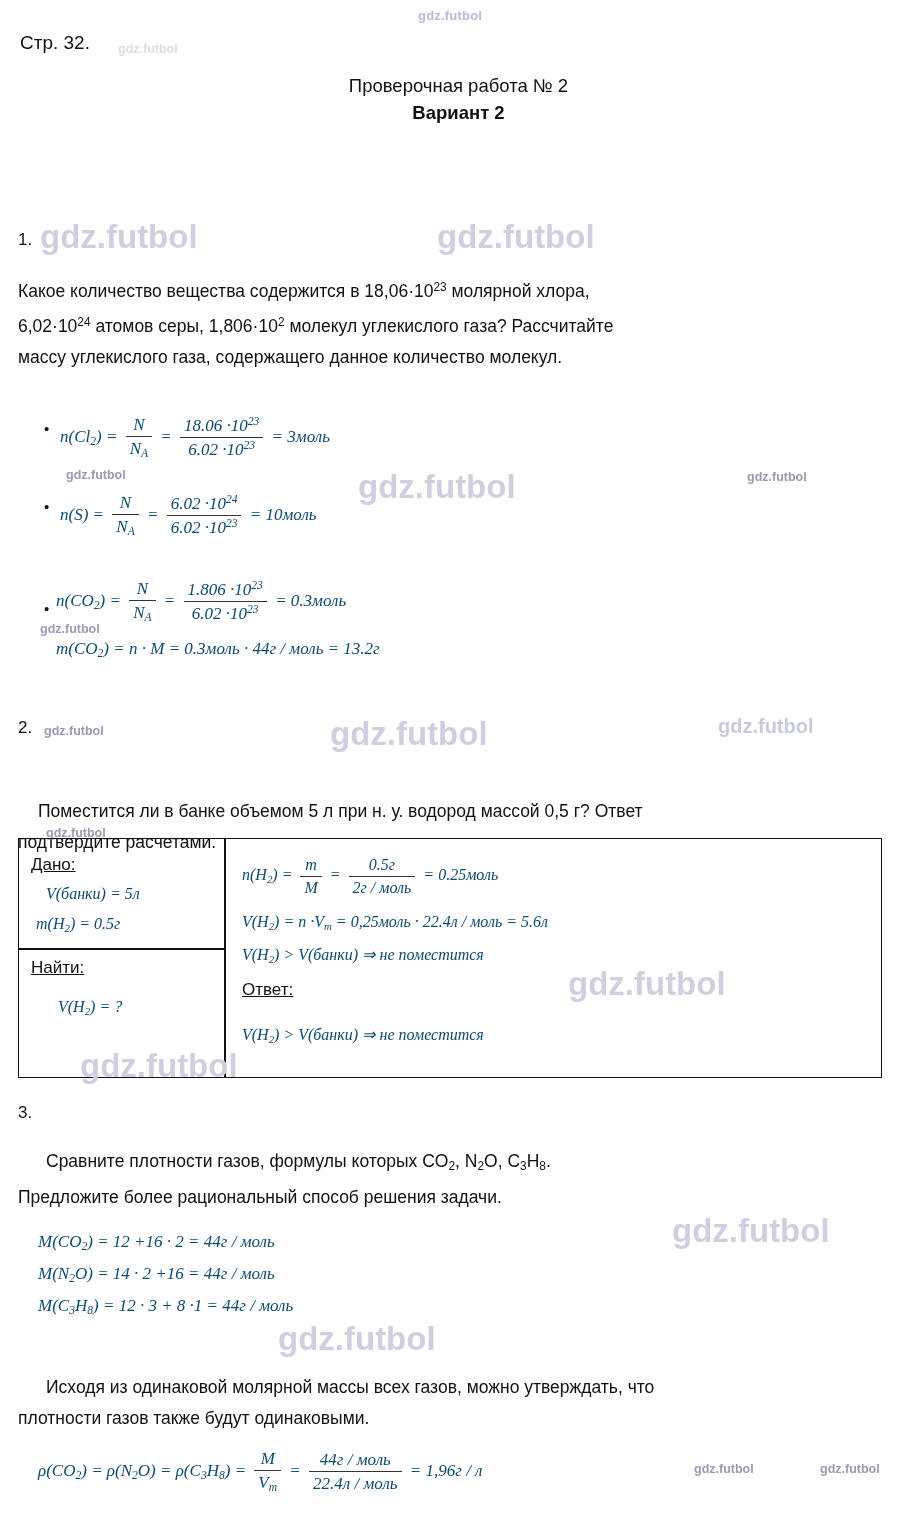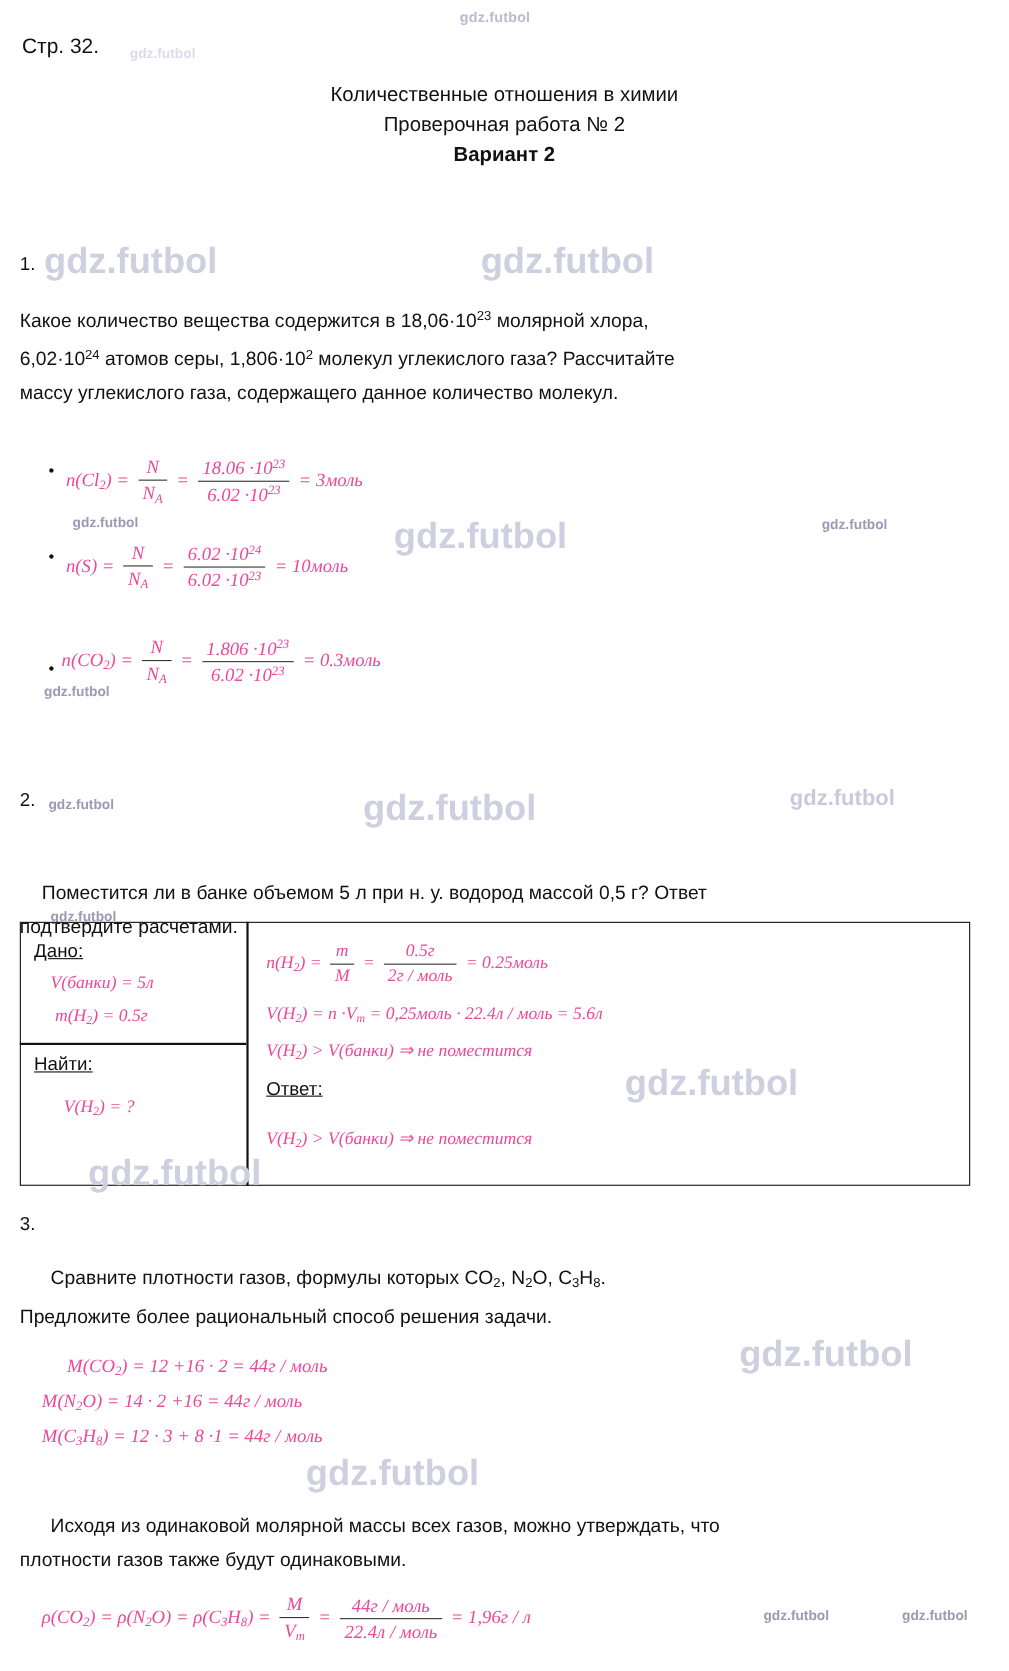--- a/index.html
+++ b/index.html
@@ -79,21 +79,21 @@
     position: absolute;
     font-size: 17.5px;
     line-height: 31px;
     color: #111;
     text-align: justify;
   }
   .math {
     position: absolute;
     font-family: "Liberation Serif", serif;
     font-style: italic;
-    color: #ec4899;
+    color: #0c4a6e;
     white-space: nowrap;
   }
   .frac {
     display: inline-block;
     vertical-align: middle;
     text-align: center;
     margin: 0 4px;
   }
   .frac .num {
     display: block;
@@ -140,21 +140,20 @@
 <body>
 
 <div class="page">
 
   <div class="wm wm-top" style="left:418px; top:8px;">gdz.futbol</div>
 
   <div class="page-num">Стр. 32.</div>
   <div class="wm wm-small" style="left:118px; top:42px; color:#dcdce8;">gdz.futbol</div>
 
   <div class="title-block">
-    <div class="title-line">Количественные отношения в химии</div>
     <div class="title-line">Проверочная работа № 2</div>
     <div class="title-line bold">Вариант 2</div>
   </div>
 
   <div class="qnum" style="left:18px; top:230px;">1.</div>
 
   <div class="wm wm-big" style="left:40px; top:218px;">gdz.futbol</div>
   <div class="wm wm-big" style="left:437px; top:218px;">gdz.futbol</div>
 
   <div class="qtext" style="left:18px; top:272px; width:862px;">
@@ -207,40 +206,43 @@
     <span>=</span>
     <span class="frac">
       <span class="num"><span>1.806 ·10</span><sup>23</sup></span>
       <span class="den"><span>6.02 ·10</span><sup>23</sup></span>
     </span>
     <span>= 0.3моль</span>
   </div>
 
   <div class="wm wm-small" style="left:40px; top:622px;">gdz.futbol</div>
 
+  <div class="math" style="left:56px; top:639px; font-size:17px;">
+    <span>m(CO</span><sub>2</sub><span>) = n · M = 0.3моль · 44г / моль = 13.2г</span>
+  </div>
 
   <div class="qnum" style="left:18px; top:718px;">2.</div>
   <div class="wm wm-small" style="left:44px; top:724px;">gdz.futbol</div>
   <div class="wm wm-big" style="left:330px; top:715px;">gdz.futbol</div>
   <div class="wm wm-mid" style="left:718px; top:715px;">gdz.futbol</div>
 
   <div class="qtext" style="left:38px; top:756px; width:844px; text-align:left;margin-top:40px;">
     <span>Поместится ли в банке объемом 5 л при н. у. водород массой 0,5 г? Ответ</span><br>
     <span style="margin-left:-20px; display:inline-block;">подтвердите расчетами.</span>
   </div>
 
   <div class="wm wm-small" style="left:46px; top:826px;">gdz.futbol</div>
 
   <div class="tbl" style="left:18px; top:838px; width:864px; height:240px;"></div>
   <div class="hr-line" style="left:224px; top:838px; width:1.6px; height:240px;"></div>
   <div class="hr-line" style="left:18px; top:948px; width:206px; height:1.6px;"></div>
 
   <div class="cell-label" style="left:31px; top:855px;">Дано:</div>
   <div class="math" style="left:46px; top:885px; font-size:16px;">V(банки) = 5л</div>
-  <div class="math" style="left:50px; top:915px; font-size:16px;">
+  <div class="math" style="left:36px; top:915px; font-size:16px;">
     <span>m(H</span><sub>2</sub><span>) = 0.5г</span>
   </div>
   <div class="cell-label" style="left:31px; top:958px;">Найти:</div>
   <div class="math" style="left:58px; top:998px; font-size:16px;text-align:right;">
     <span>V(H</span><sub>2</sub><span>) = ?</span>
   </div>
 
   <div class="math" style="left:242px; top:855px; font-size:16px;">
     <span>n(H</span><sub>2</sub><span>) =</span>
     <span class="frac">
@@ -276,21 +278,21 @@
 
   <div class="qtext" style="left:18px; top:1146px; width:864px;">
     <span style="margin-left:28px;">
       <span>Сравните    плотности    газов,    формулы    которых    CO</span><sub>2</sub><span>,    N</span><sub>2</sub><span>O,    C</span><sub>3</sub><span>H</span><sub>8</sub><span>.</span>
     </span><br>
     <span>Предложите более рациональный способ решения задачи.</span>
   </div>
 
   <div class="wm wm-big" style="left:672px; top:1212px;">gdz.futbol</div>
 
-  <div class="math" style="left:38px; top:1232px; font-size:17px;margin-left:23px;">
+  <div class="math" style="left:38px; top:1232px; font-size:17px;">
     <span>M(CO</span><sub>2</sub><span>) = 12 +16 · 2 = 44г / моль</span>
   </div>
   <div class="math" style="left:38px; top:1264px; font-size:17px;">
     <span>M(N</span><sub>2</sub><span>O) = 14 · 2 +16 = 44г / моль</span>
   </div>
   <div class="math" style="left:38px; top:1296px; font-size:17px;font-style:italic;">
     <span>M(C</span><sub>3</sub><span>H</span><sub>8</sub><span>) = 12 · 3 + 8 ·1 = 44г / моль</span>
   </div>
 
   <div class="wm wm-big" style="left:278px; top:1320px;">gdz.futbol</div>

